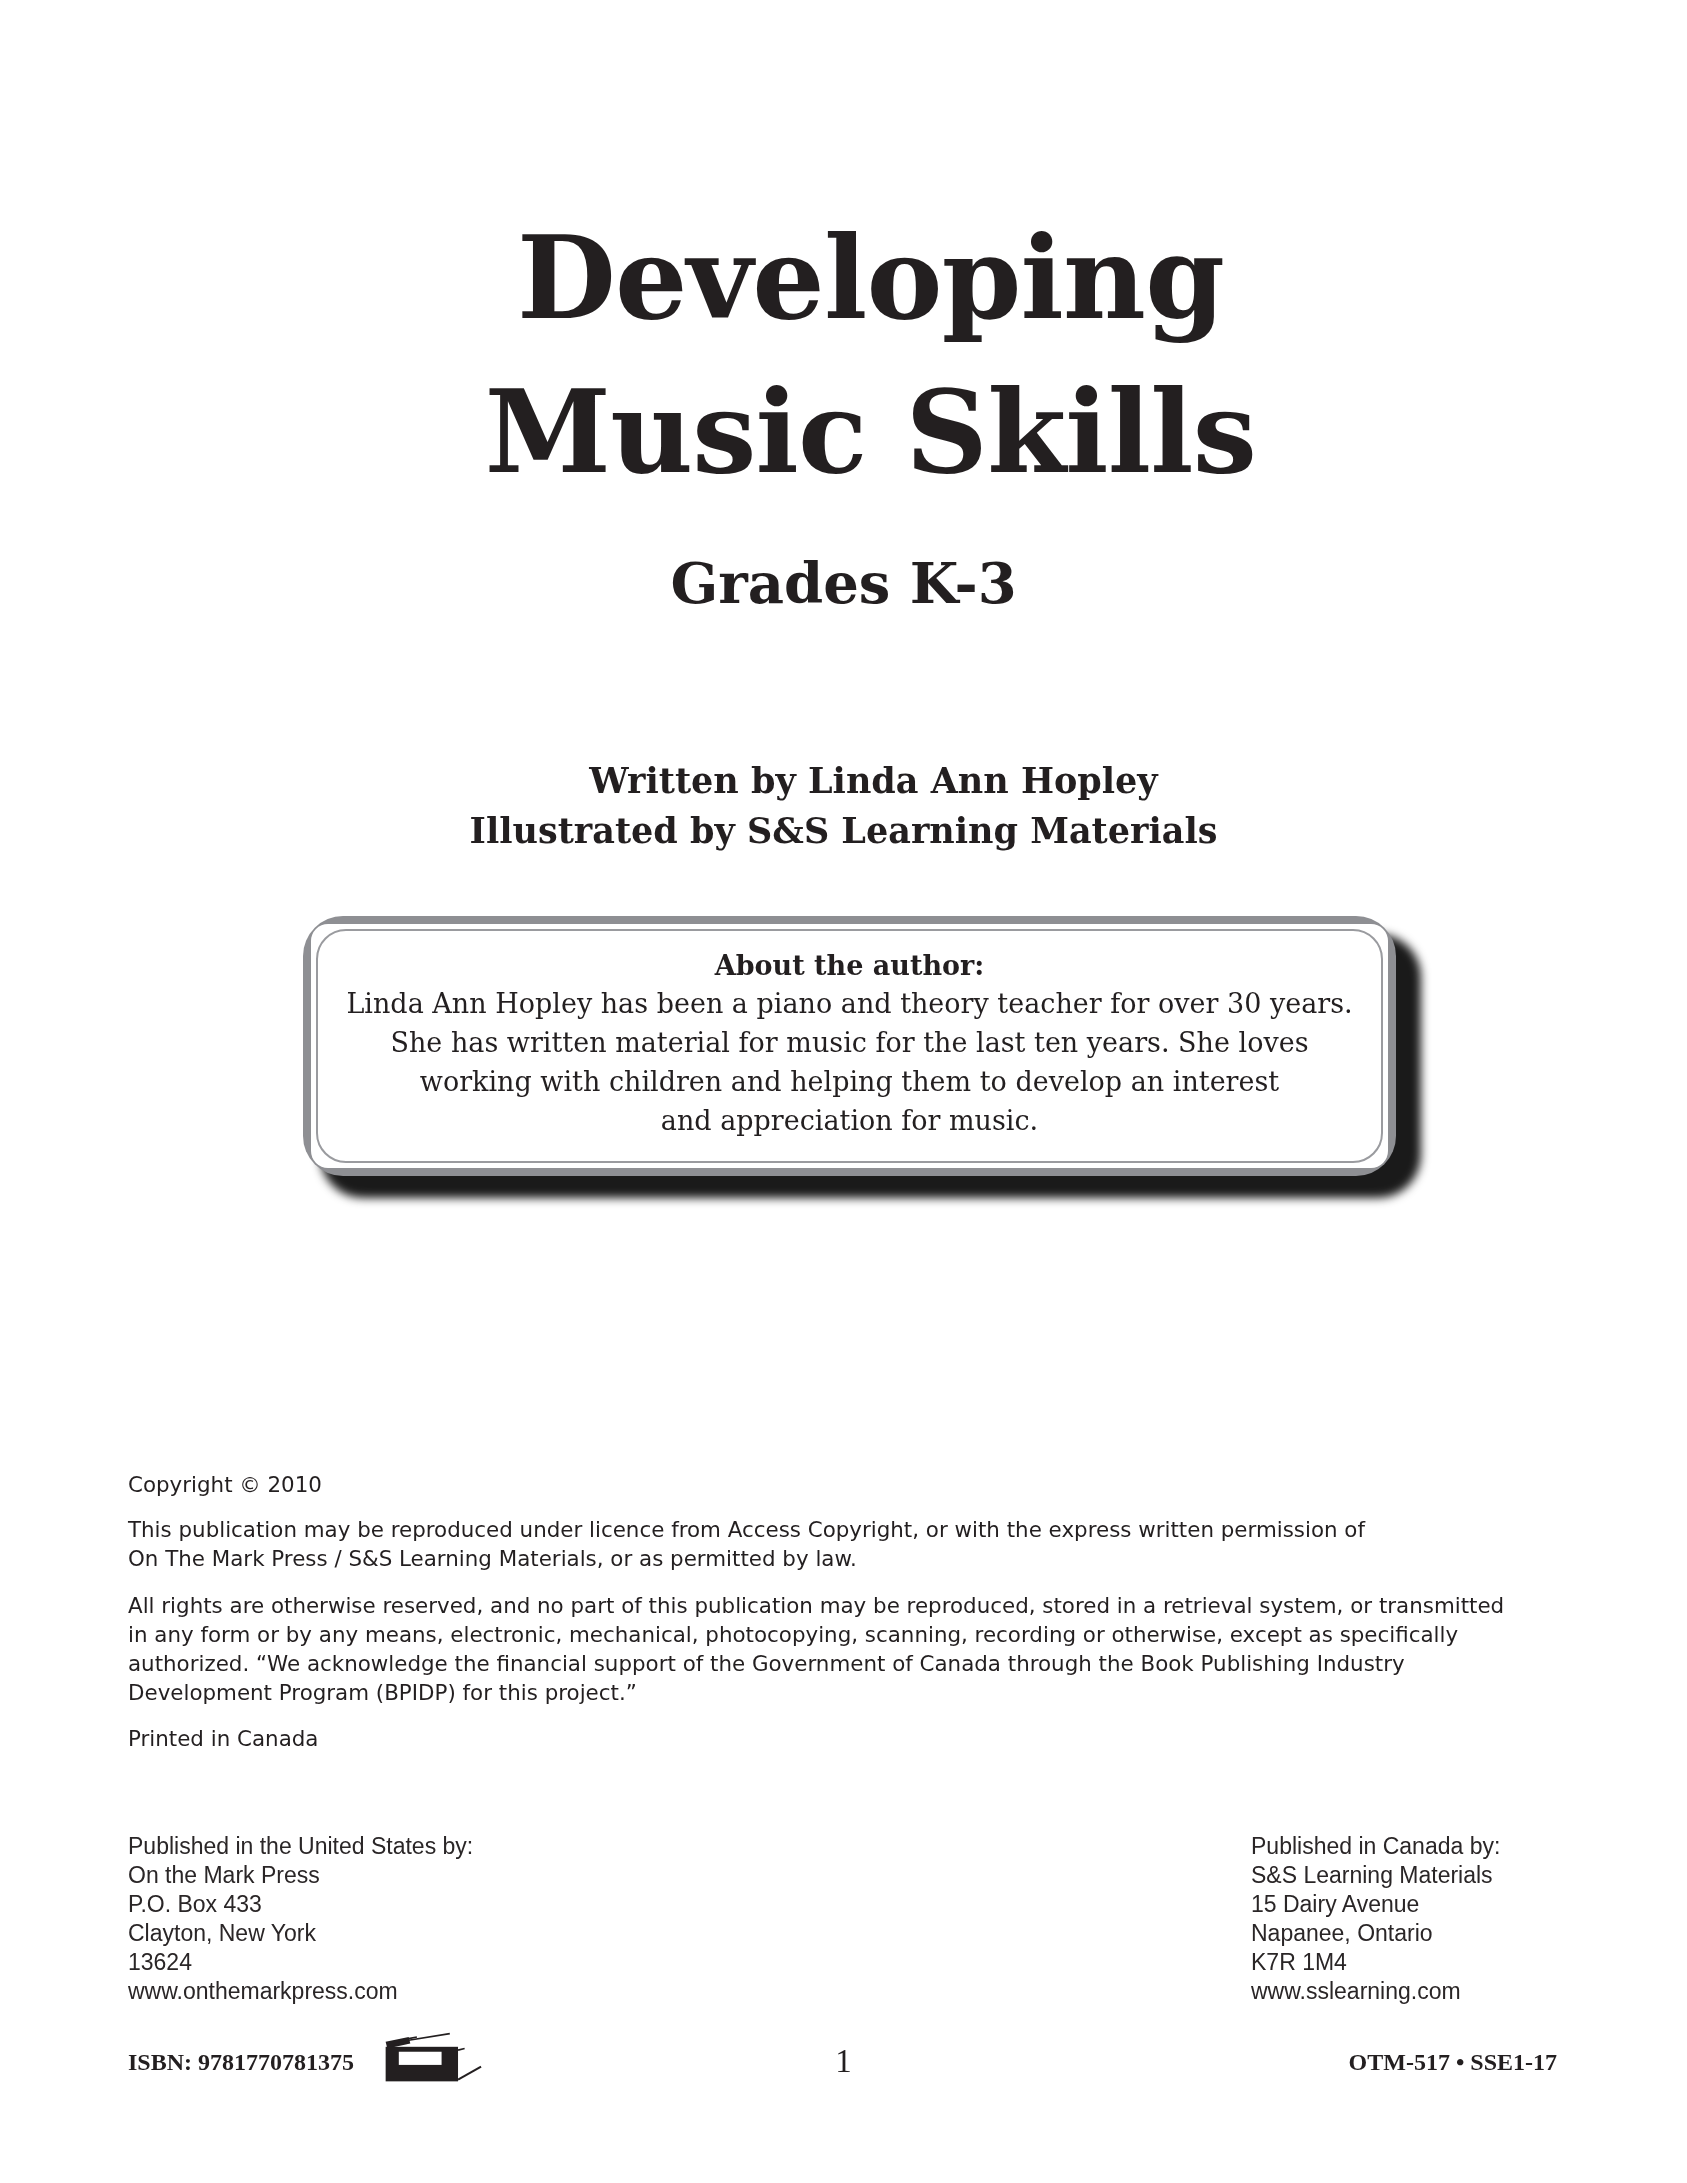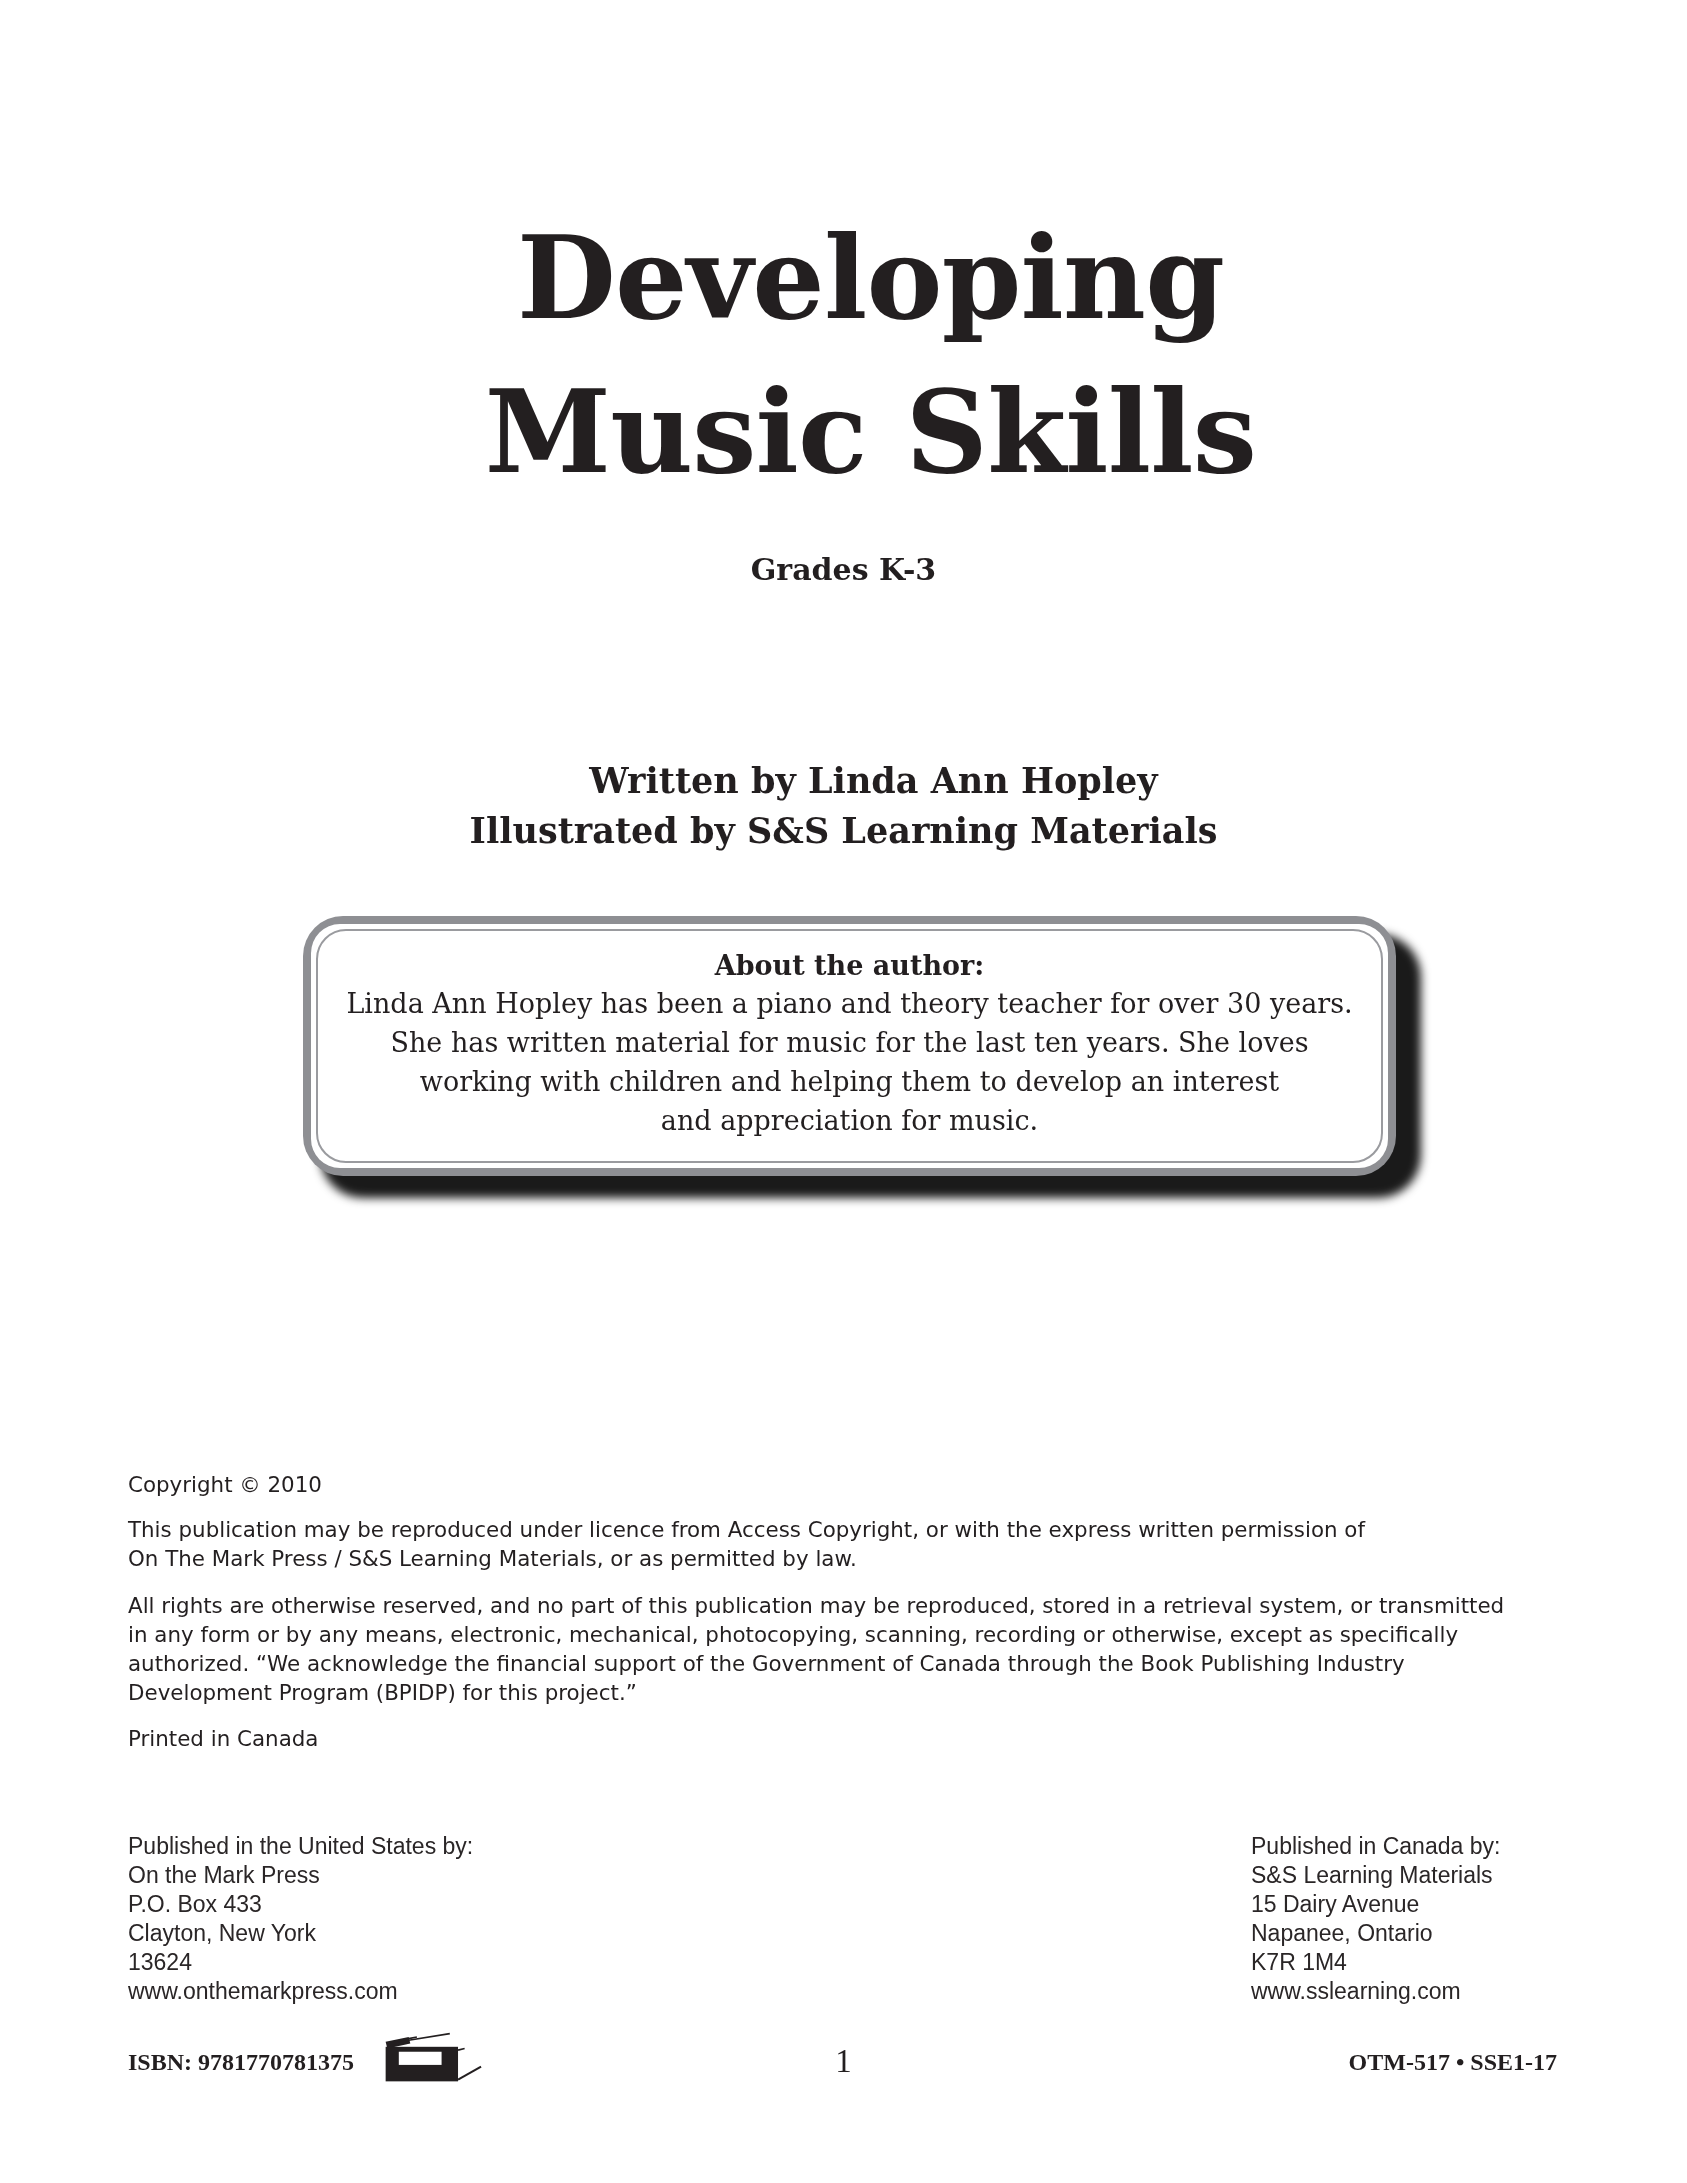--- a/index.html
+++ b/index.html
@@ -7,42 +7,42 @@
   .abs { position: absolute; }
 
   .title-line {
     left: 0; width: 1687px; text-align: center;
     font-family: "DejaVu Serif", "Liberation Serif", serif;
     font-weight: bold; font-size: 114px; line-height: 1; letter-spacing: -0.8px; padding-left: 27px;
   }
   .subtitle {
     left: 0; width: 1687px; text-align: center;
     font-family: "DejaVu Serif", "Liberation Serif", serif;
-    font-weight: bold; font-size: 30px; line-height: 1;
+    font-weight: bold; font-size: 56px; line-height: 1;
   }
   .credit {
     left: 0; width: 1687px; text-align: center;
     font-family: "DejaVu Serif", "Liberation Serif", serif;
     font-weight: bold; font-size: 35px; line-height: 1;
   }
 
   
   .about-shadow {
     left: 320px; top: 934px; width: 1101px; height: 264px;
     border-radius: 43px; background: #1a1a1a;
     filter: blur(5px);
   }
   .about-outer {
     left: 303px; top: 916px; width: 1093px; height: 260px;
     box-sizing: border-box; border-radius: 40px;
     background: #8e8f93; padding: 8.2px;
   }
   .about-gap {
     width: 100%; height: 100%; box-sizing: border-box;
-    border-radius: 29px; background: #ffffff; padding: 5px;
+    border-radius: 17px; background: #ffffff; padding: 5px;
   }
   .about-inner {
     width: 100%; height: 100%; box-sizing: border-box;
     border-radius: 30px; border: 2.5px solid #9a9b9f; background: #ffffff;
     display: flex; flex-direction: column; align-items: center; justify-content: center;
     text-align: center;
   }
   .about-heading {
     font-family: "DejaVu Serif", "Liberation Serif", serif;
     font-weight: bold; font-size: 27px; line-height: 36px; margin-top: -5px;

